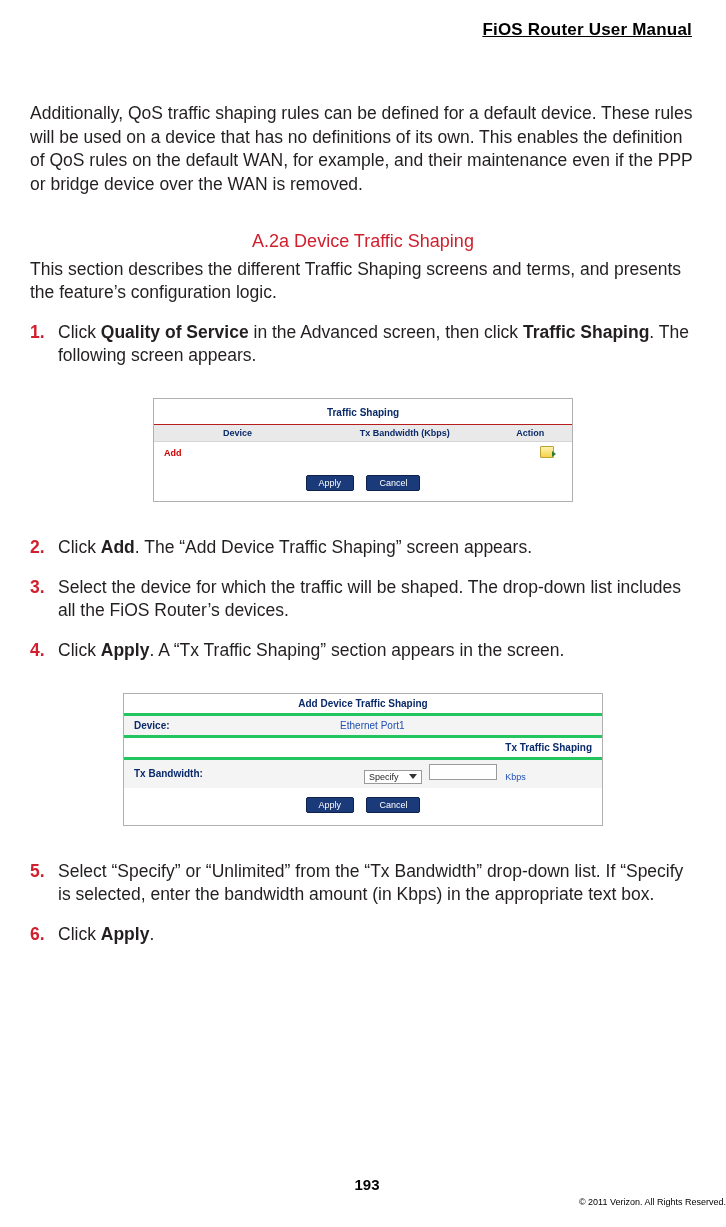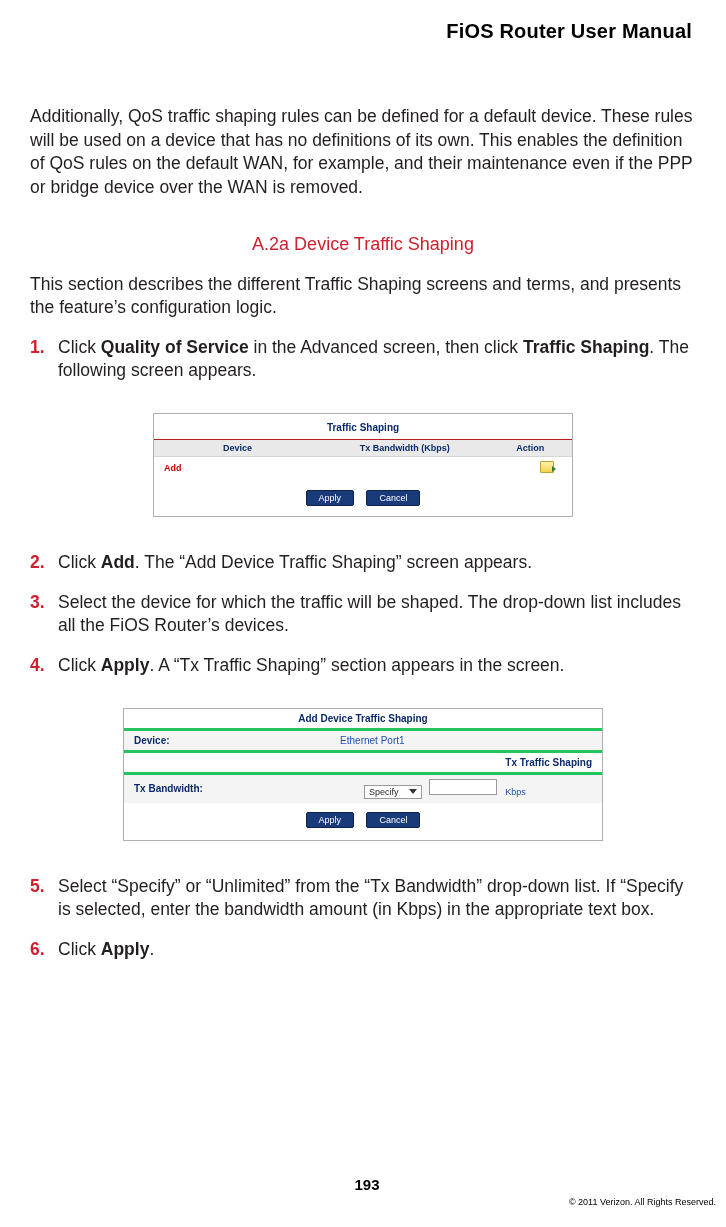--- a/index.html
+++ b/index.html
@@ -8,42 +8,43 @@
     background: #fff;
     color: #231f20;
     width: 726px;
     height: 1227px;
     position: relative;
     padding: 20px 30px 0 30px;
   }
   .header-title {
     text-align: right;
     font-weight: 800;
-    font-size: 20px;
+    font-size: 17px;
     color: #000;
     letter-spacing: 0.2px;
     padding-right: 4px;
+    text-decoration: underline;
   }
   .body-text {
     font-size: 17.5px;
     line-height: 1.35;
     margin-top: 62px;
     color: #231f20;
   }
   .section-heading {
     margin-top: 34px;
     color: #d0202e;
     font-weight: 400;
     font-size: 18px;
     text-align: center;
   }
   .section-text {
     font-size: 17.5px;
     line-height: 1.35;
-    margin-top: 18px;
+    margin-top: 6px;
     color: #231f20;
   }
   ol { list-style: none; margin-top: 14px; }
   li {
     font-size: 17.5px;
     line-height: 1.35;
     color: #231f20;
     position: relative;
     padding-left: 28px;
     margin-top: 16px;
@@ -160,21 +161,20 @@
   .page-num {
     text-align:center;
     font-weight:700;
     font-size:15px;
     color:#000;
   }
   .copyright {
     text-align:right;
     font-size:9px;
     color:#000;
-    padding-right:10px;
     margin-top:4px;
   }
 </style>
 </head>
 <body>
 
 <div class="header-title">FiOS Router User Manual</div>
 
 <p class="body-text">Additionally, QoS traffic shaping rules can be defined for a default device. These rules will be used on a device that has no definitions of its own. This enables the definition of QoS rules on the default WAN, for example, and their maintenance even if the PPP or bridge device over the WAN is removed.</p>
 

